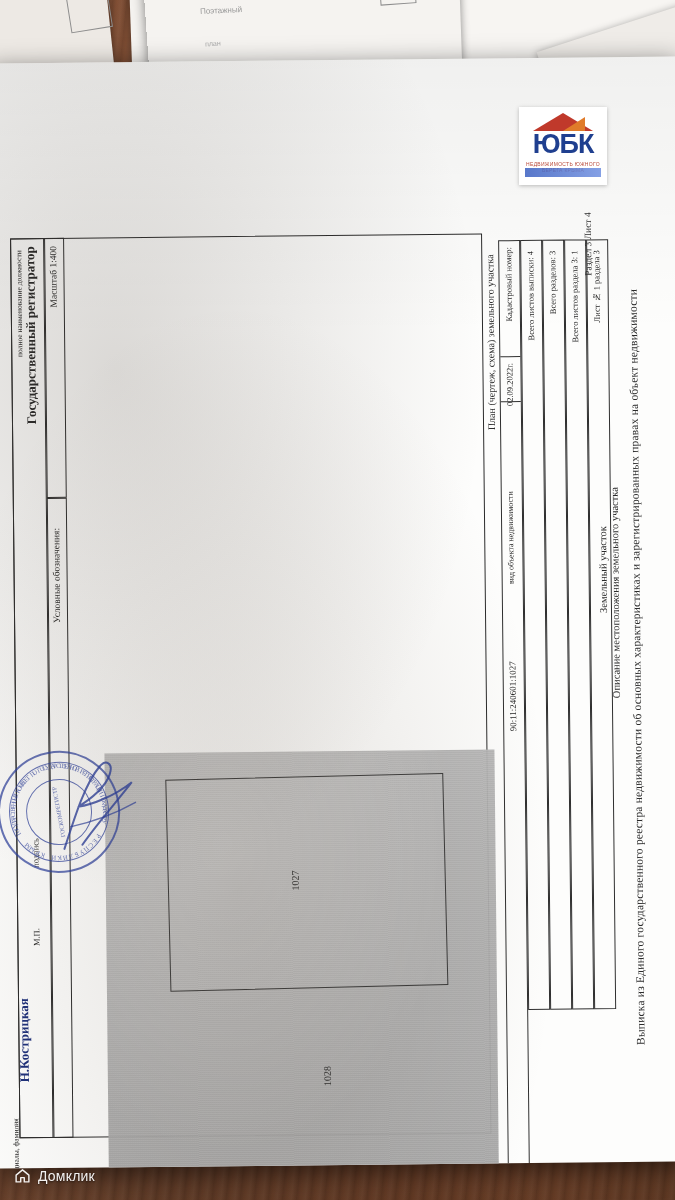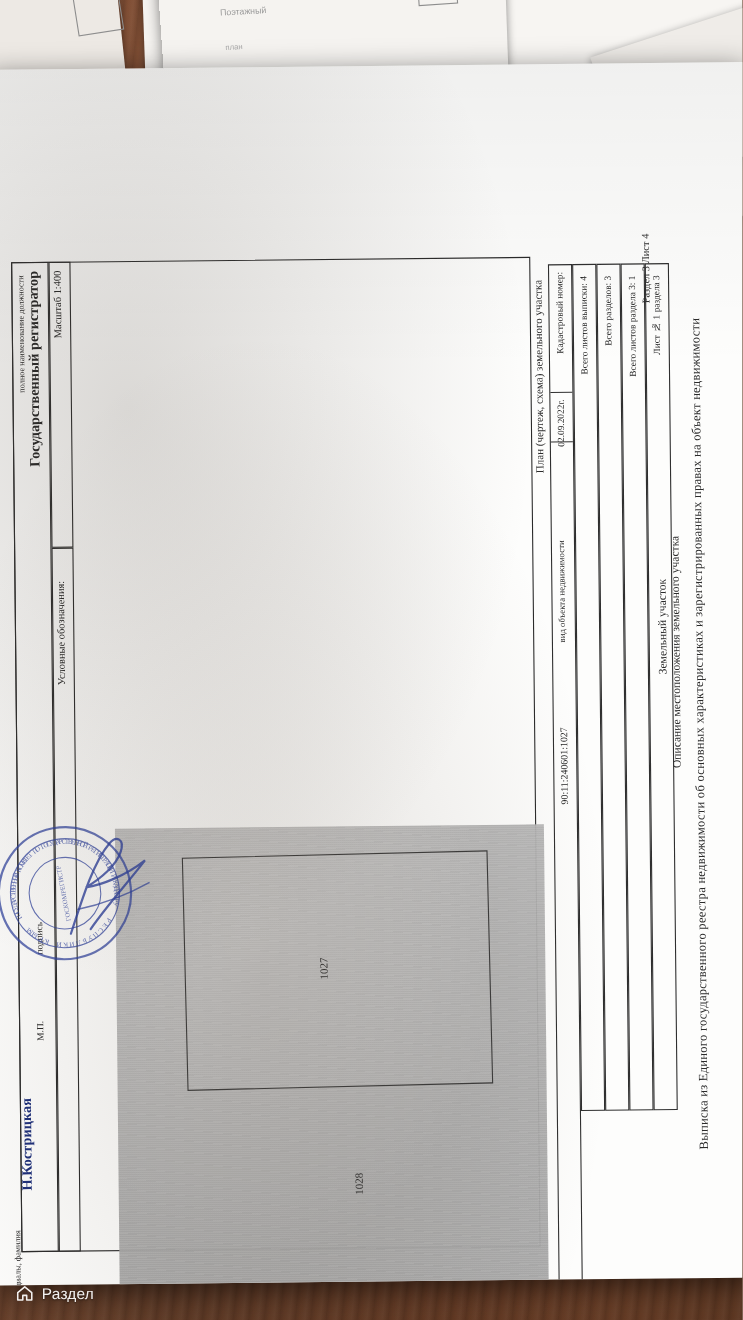--- a/index.html
+++ b/index.html
@@ -578,23 +578,30 @@
     </div>
 
     <svg id="signature" viewBox="0 0 90 110">
       <path d="M8 96 C20 60, 30 30, 44 14 C50 7, 58 10, 54 22 C50 34, 36 46, 22 54 C36 52, 58 44, 76 30 C62 48, 40 72, 26 92" fill="none" stroke="#2b3f9e" stroke-width="2" stroke-linecap="round" opacity=".8"></path>
       <path d="M14 74 C34 70, 58 62, 80 50" fill="none" stroke="#2b3f9e" stroke-width="1.4" opacity=".7"></path>
     </svg>
 
     <div id="sheet-shade"></div>
   </div>
 
+  <div id="logo-sticker">
+    <div id="logo-roof"></div>
+    <div id="logo-roof2"></div>
+    <div id="logo-text">ЮБК</div>
+    <div id="logo-sub">НЕДВИЖИМОСТЬ ЮЖНОГО БЕРЕГА КРЫМА</div>
+    <div id="logo-bar"></div>
+  </div>
 
   <div id="watermark">
     <span class="wm-icon">
       <svg viewBox="0 0 24 24" width="17" height="17" aria-hidden="true">
         <path d="M3 11.5 L12 4 L21 11.5 V21 H14.5 V15 H9.5 V21 H3 Z" fill="none" stroke="#ffffff" stroke-width="2" stroke-linejoin="round"></path>
       </svg>
     </span>
-    <span class="wm-label">Раздел</span>
+    <span class="wm-label">Домклик</span>
   </div>
 
 </div>
 
 </body></html>

